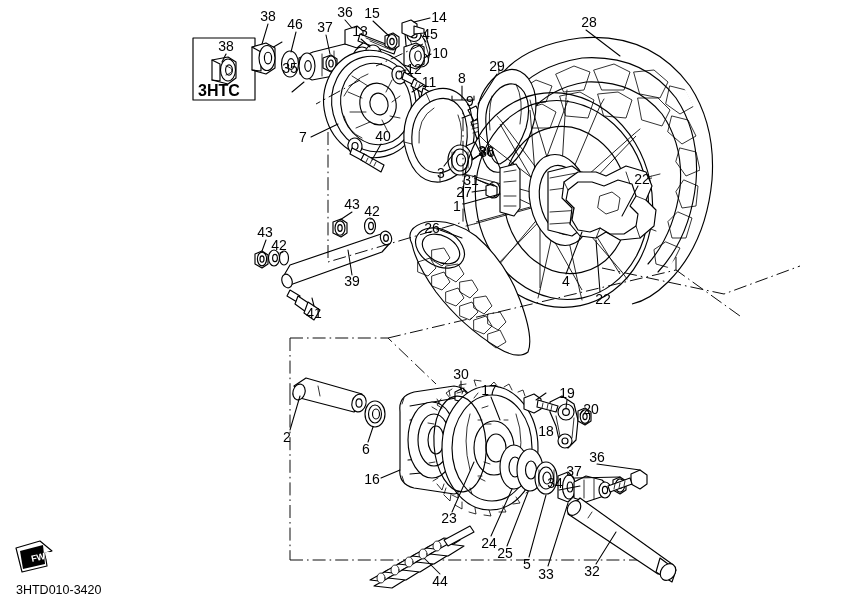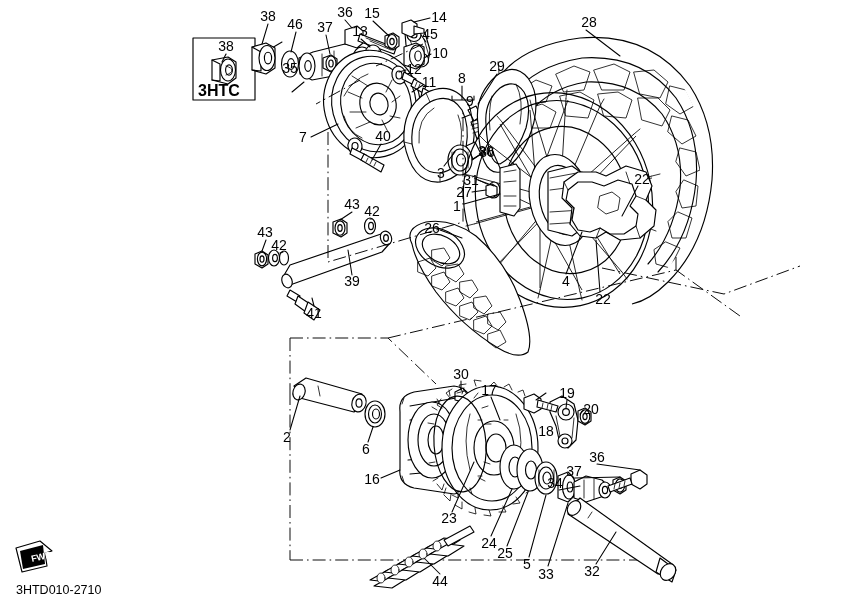--- a/index.html
+++ b/index.html
@@ -539,21 +539,21 @@
     <path class="ldr" d="M559 490 L580 486"></path>
     <path class="ldr" d="M575 478 L620 477"></path>
     <path class="ldr" d="M597 464 L640 470"></path>
     <path class="ldr" d="M596 564 L616 532"></path>
     <path class="ldr" d="M440 574 L424 558"></path>
   </g>
 </svg>
 
 <div id="insetcap" style="left:198px;top:82px;">3HTC</div>
 
-<div id="partno">3HTD010-2710</div>
+<div id="partno">3HTD010-3420</div>
 
 <div id="callouts">
       <div class="lbl" style="left: 268px; top: 16px;">38</div>
       <div class="lbl" style="left: 295px; top: 24px;">46</div>
       <div class="lbl" style="left: 325px; top: 27px;">37</div>
       <div class="lbl" style="left: 345px; top: 12px;">36</div>
       <div class="lbl" style="left: 372px; top: 13px;">15</div>
       <div class="lbl" style="left: 439px; top: 17px;">14</div>
       <div class="lbl" style="left: 360px; top: 31px;">13</div>
       <div class="lbl" style="left: 430px; top: 34px;">45</div>

